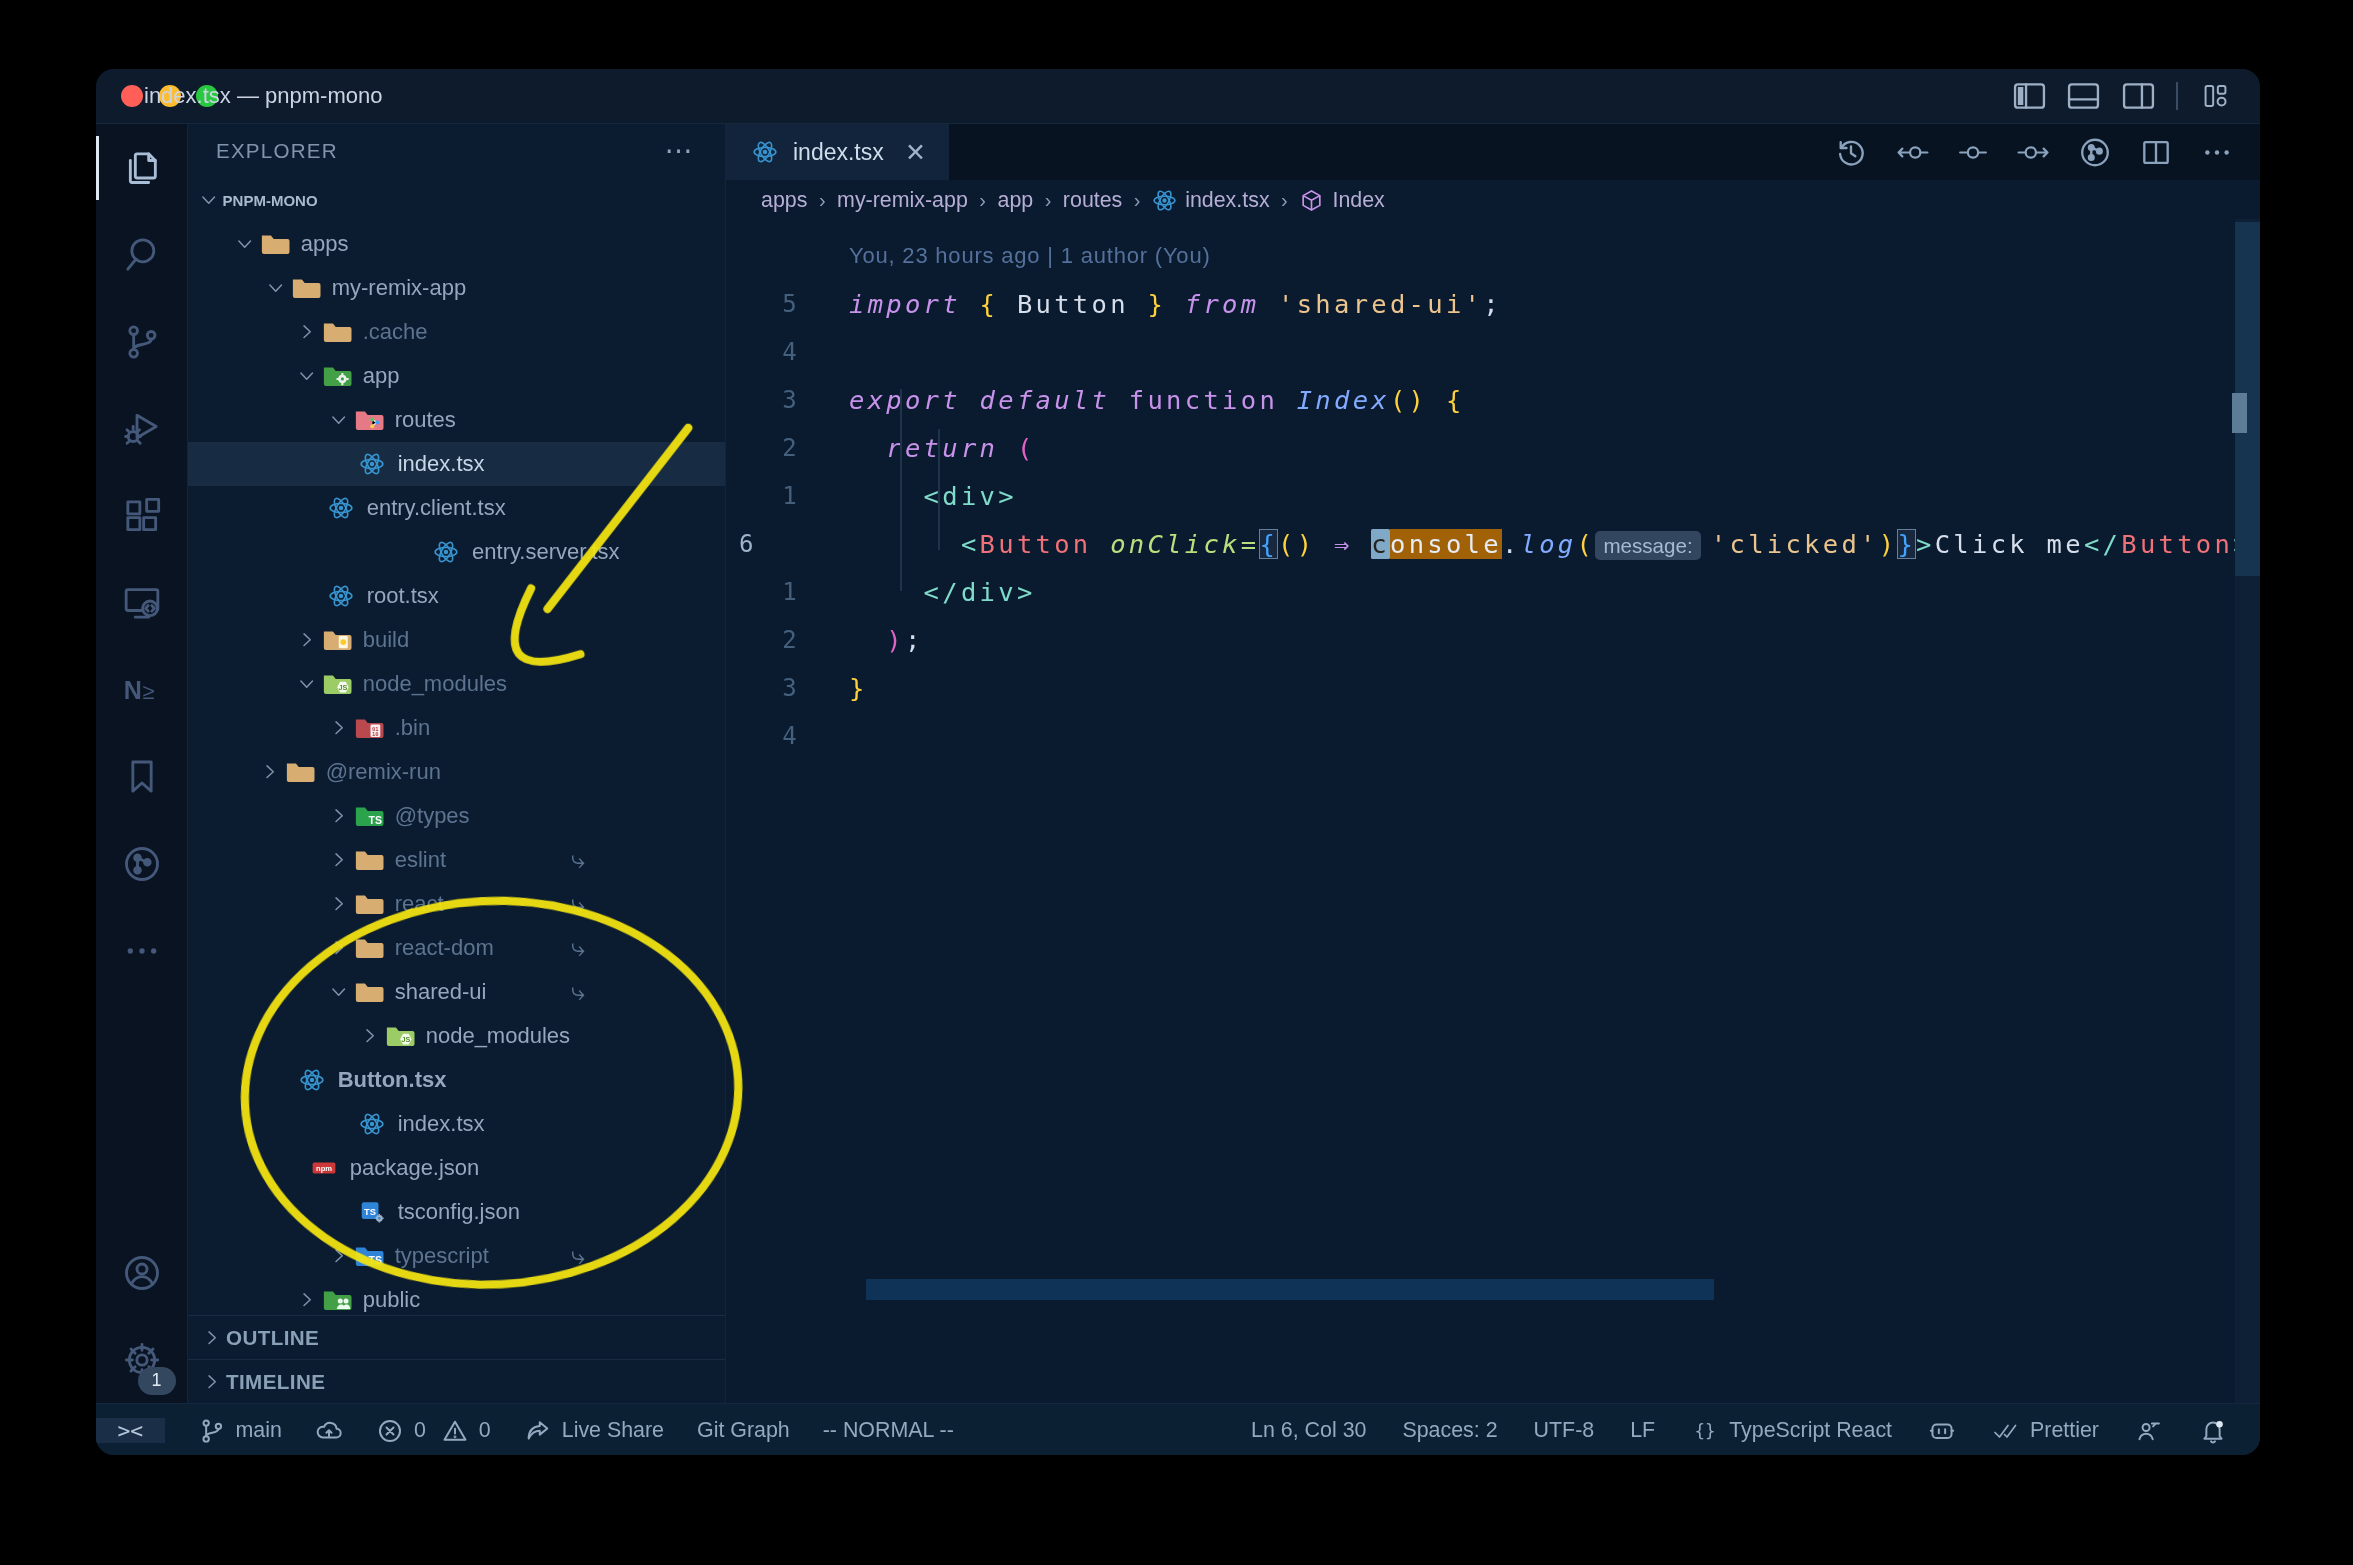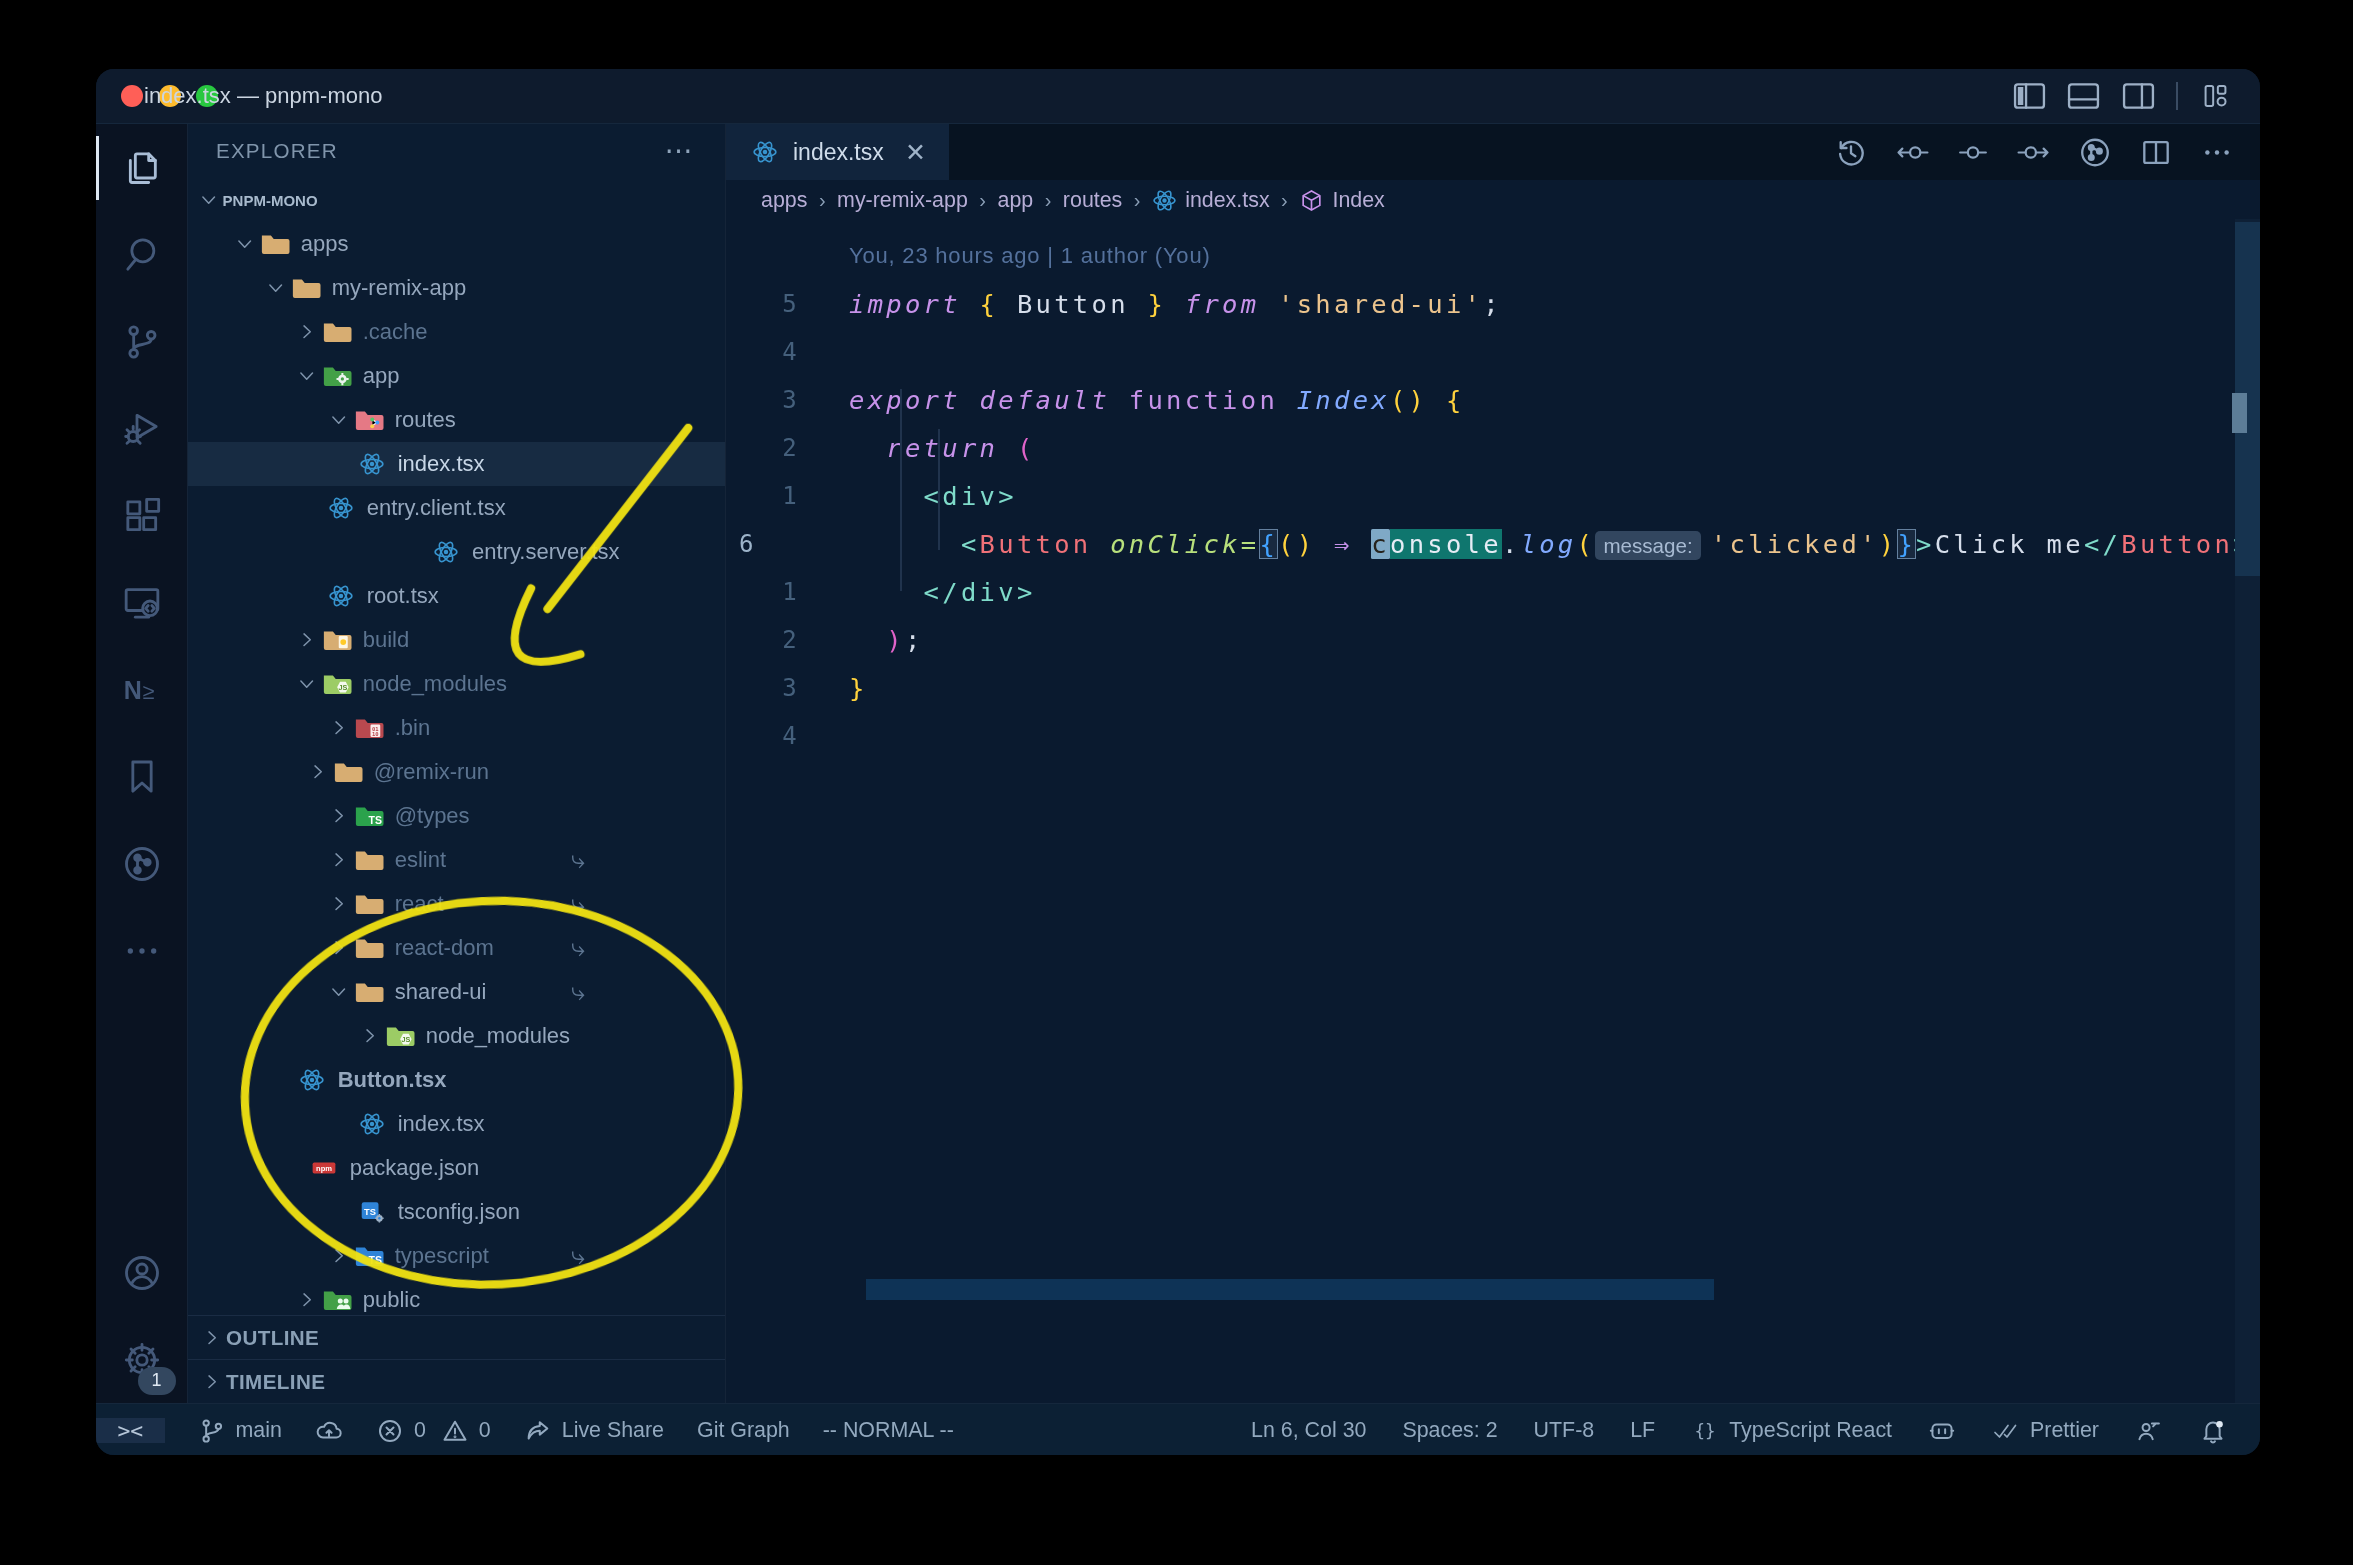--- a/index.html
+++ b/index.html
@@ -63,21 +63,21 @@
   .blame-line .cl-content{color:#54719c;font-size:22px;letter-spacing:0.8px;font-family:"Liberation Sans",sans-serif;}
   .tk-kw{color:#c792ea;font-style:italic}.tk-kwu{color:#c792ea}
   .tk-fn{color:#82aaff;font-style:italic}
   .tk-tp{color:#7fdbca}.tk-tt{color:#7fdbca}.tk-cp{color:#f07178}
   .tk-at{color:#b8e07c;font-style:italic}
   .tk-st{color:#ecc48d}.tk-pl{color:#d6deeb}
   .tk-g{color:#ffd23d}.tk-pk{color:#e063c9}
   .tk-blb{color:#42a2ff;outline:1.6px solid #64809e;outline-offset:-1.6px;background:rgba(120,150,180,.13);}
   .tk-ar{color:#c792ea}
   .tk-cur{background:#7fa9c6;color:#26231d;border-radius:1.6px;}
-  .tk-whl{background:#0f766e;color:#e6ecf5;}
+  .tk-whl{background:#a16207;color:#e6ecf5;}
   .tk-inl{background:#32465f;color:#a7bad2;font-size:20.6px;letter-spacing:0;border-radius:5px;
           padding:3.3px 8.2px;margin-right:10px;font-family:"Liberation Sans",sans-serif;}
   .iguide{position:absolute;width:1.6px;background:#20334d;}
   .vscroll{position:absolute;right:0;top:95px;width:25px;bottom:0;background:#0e2036;}
   .vthumb{position:absolute;left:0;right:0;top:3.3px;height:354px;background:#16334f;}
   .vmark{position:absolute;left:-3.3px;width:15px;top:174px;height:40px;background:#5d7d97;}
   .hthumb{position:absolute;left:140px;top:1155px;width:848px;height:21.4px;background:#0e3356;}
   
   .statusbar{height:53px;background:#0c2034;border-top:0.8px solid #15273c;display:flex;align-items:center;
              color:#93a9bf;font-size:21.4px;}
@@ -435,21 +435,21 @@
               <span class="ticon">
                 <svg viewBox="0 0 24 20" style="font-size:27px">
                   <path d="M1.5 3.2h7.2l2.3 2.8h11a1.6 1.6 0 0 1 1.6 1.6v8.8a1.6 1.6 0 0 1-1.6 1.6H3.1a1.6 1.6 0 0 1-1.6-1.6z" fill="#b9494f"></path>
                   <rect x="13.2" y="7.2" width="7.8" height="10" rx="1" fill="#fbeeee"></rect>
                   <text x="17.1" y="12" font-size="4.4" fill="#b9494f" text-anchor="middle" font-family="monospace" font-weight="bold">01</text>
                   <text x="17.1" y="16.4" font-size="4.4" fill="#b9494f" text-anchor="middle" font-family="monospace" font-weight="bold">10</text>
                 </svg>
               </span>
               <span>.bin</span>
             </div>
-            <div class="trow dim" style="padding-left: 116px;">
+            <div class="trow dim" style="padding-left: 68px;">
               <span class="chev">
                 <svg viewBox="0 0 24 24" fill="none" stroke="currentColor" stroke-width="1.7" stroke-linecap="round" stroke-linejoin="round">
                   <path d="M9 5.5 16 12l-7 6.5"></path>
                 </svg>
               </span>
               <span class="ticon">
                 <svg viewBox="0 0 24 20">
                   <path d="M1.5 3.2h7.2l2.3 2.8h11a1.6 1.6 0 0 1 1.6 1.6v8.8a1.6 1.6 0 0 1-1.6 1.6H3.1a1.6 1.6 0 0 1-1.6-1.6z" fill="#d7ad72"></path>
                 </svg>
               </span>

